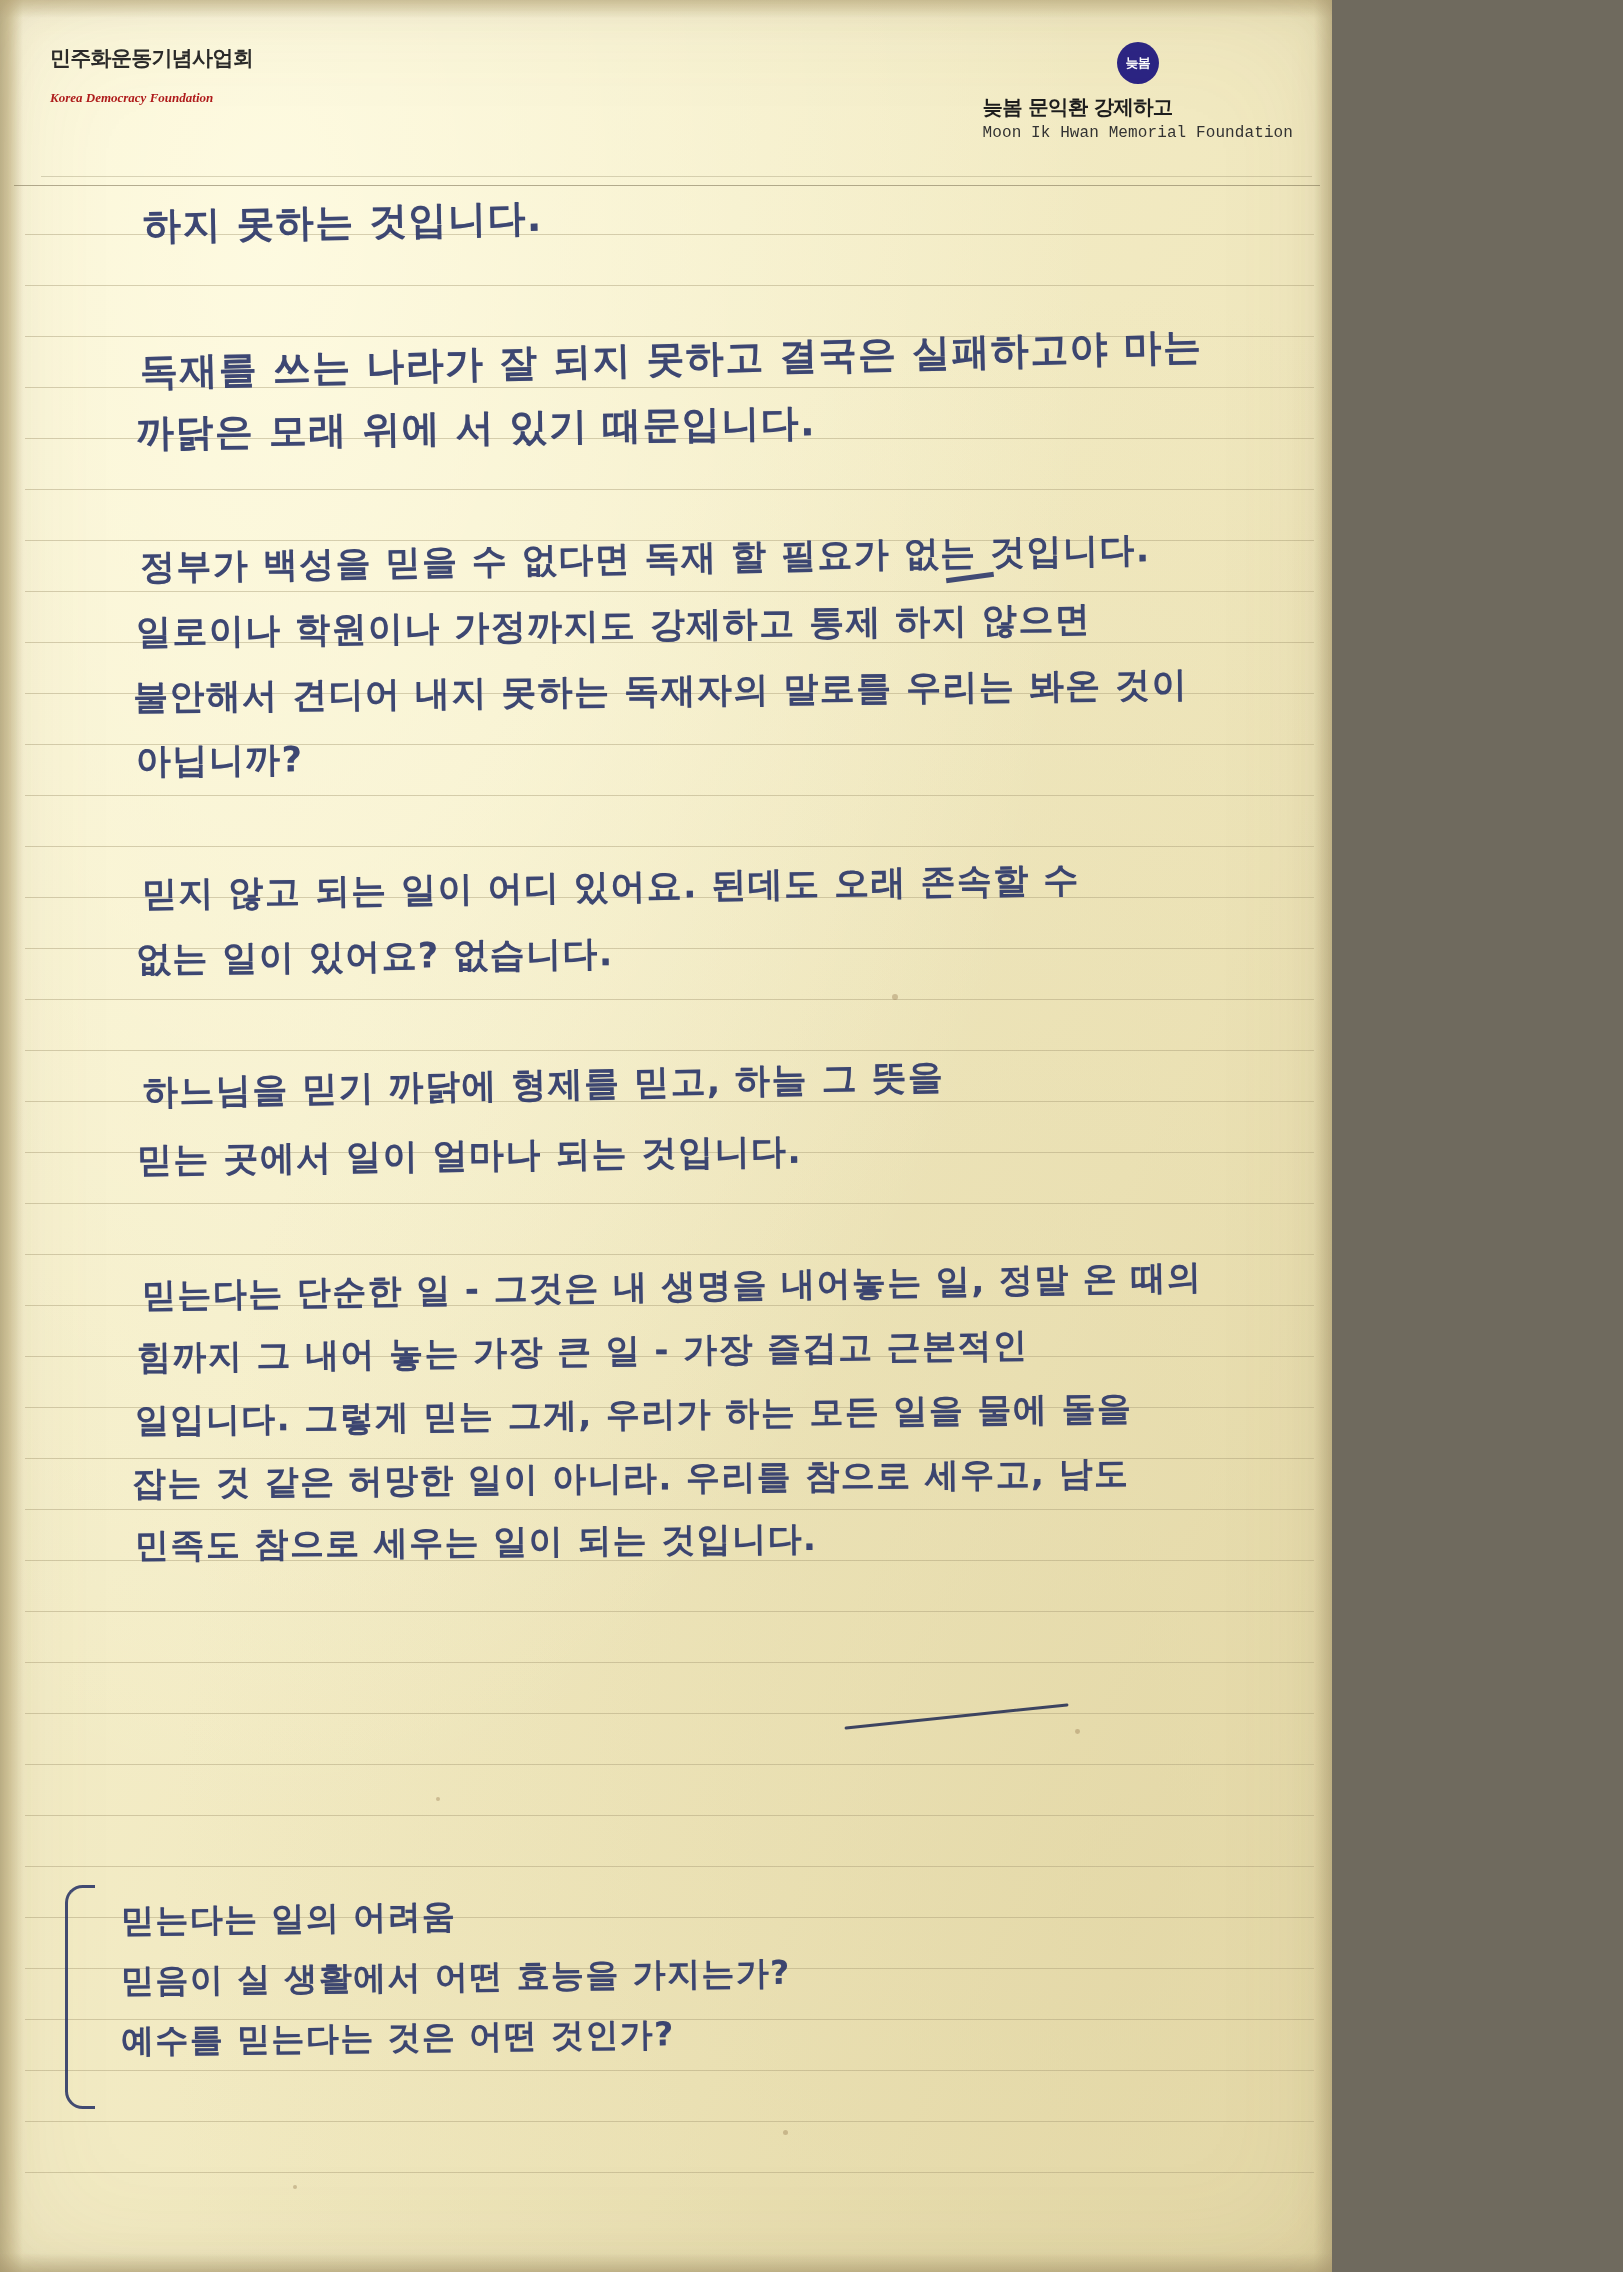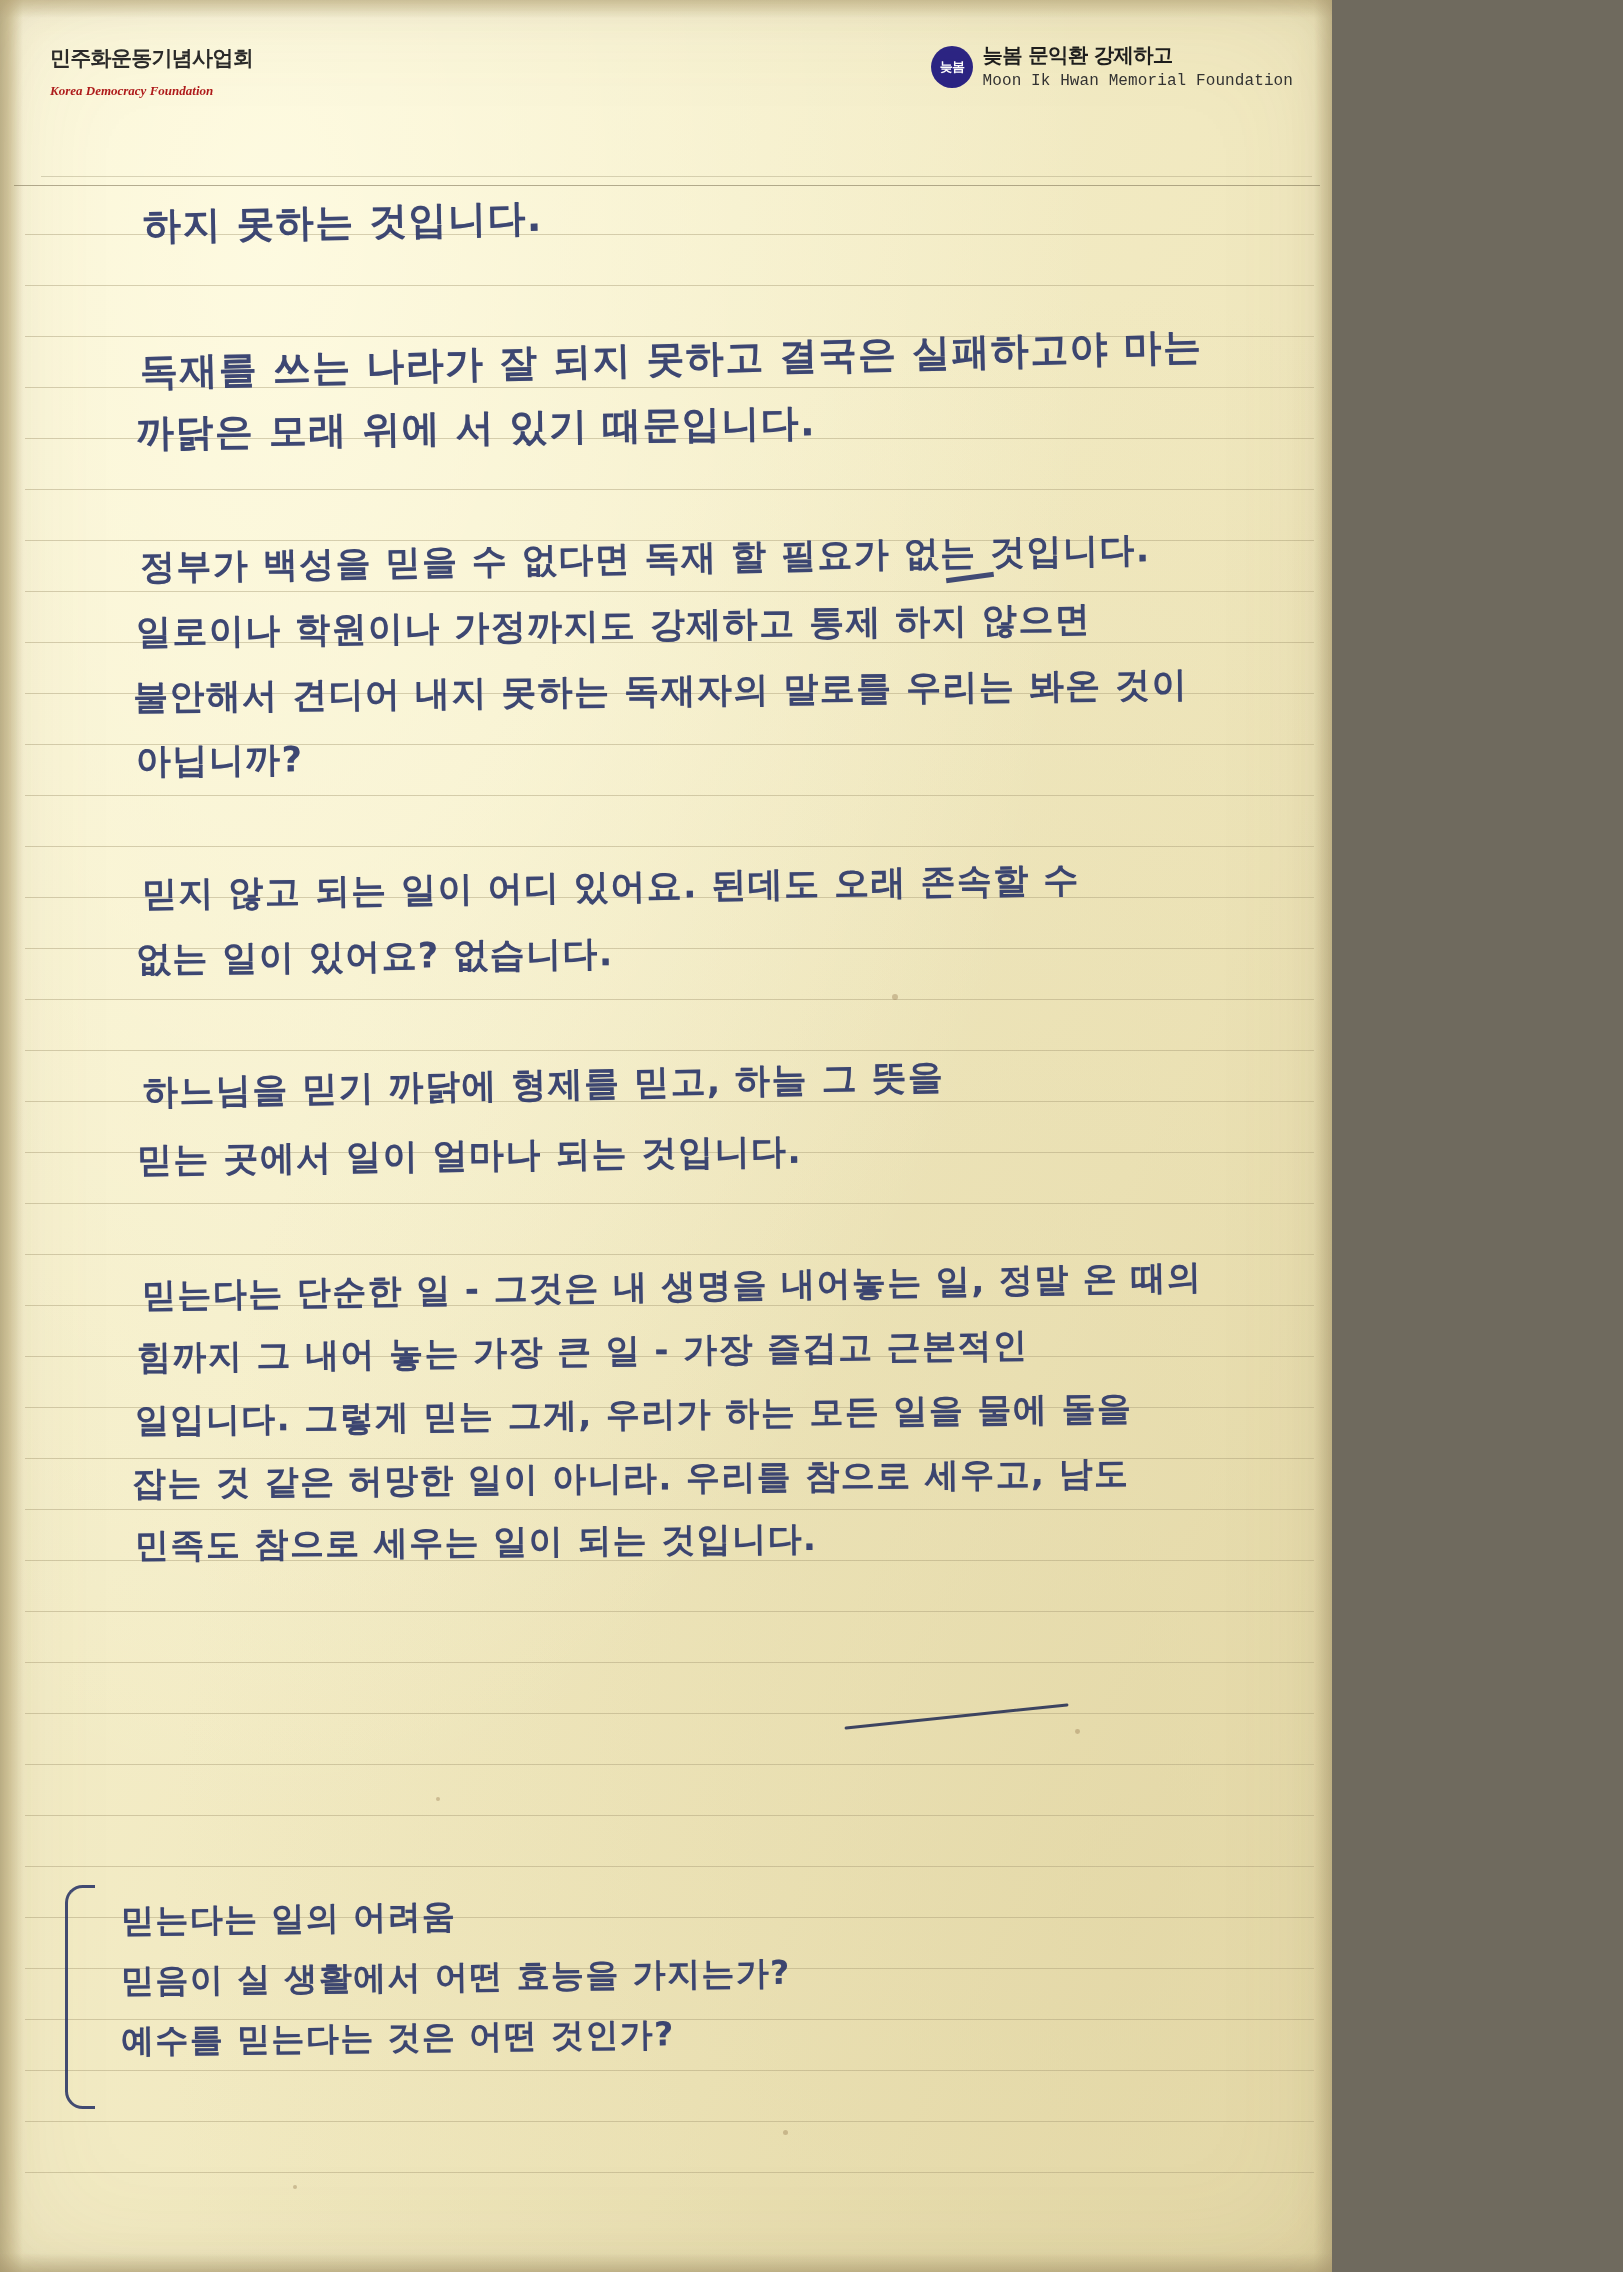--- a/index.html
+++ b/index.html
@@ -109,29 +109,30 @@
     color: #2a2a2a;
     letter-spacing: -0.7px;
   }
   .logo-left .en {
     font-family: "Liberation Serif", serif;
     font-size: 13px;
     font-weight: 700;
     font-style: italic;
     color: #b01c1c;
     letter-spacing: 0px;
-    margin-top: 12px;
+    margin-top: 19px;
   }
   .logo-right {
     position: absolute;
     right: 39px;
     top: 42px;
     display: flex;
     align-items: center;
     gap: 9.5px;
+    flex-direction: column;
   }
   .logo-right .mark {
     width: 42px; height: 42px;
     border-radius: 50%;
     background: #2b2484;
     display: flex;
     align-items: center;
     justify-content: center;
     color: #fff;
     font-family: "DejaVu Sans", sans-serif;

